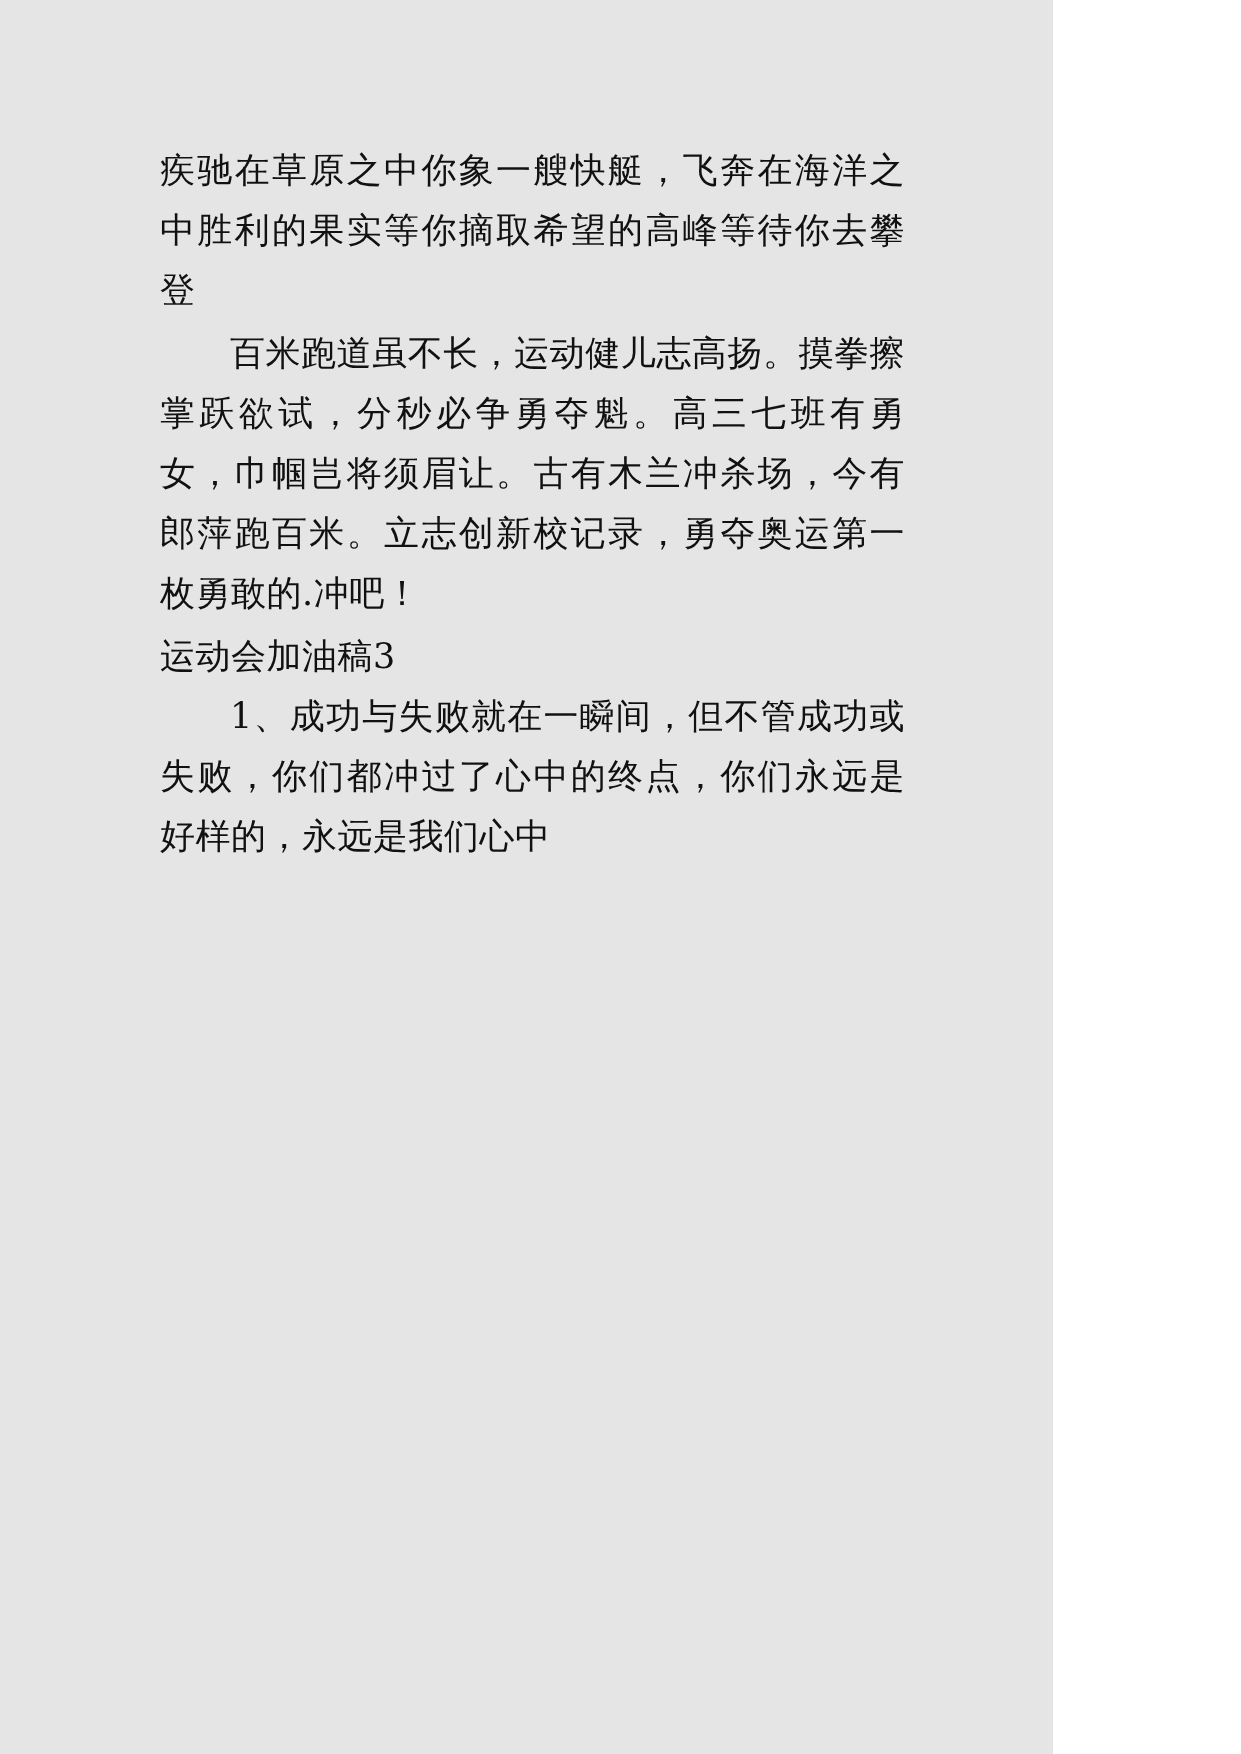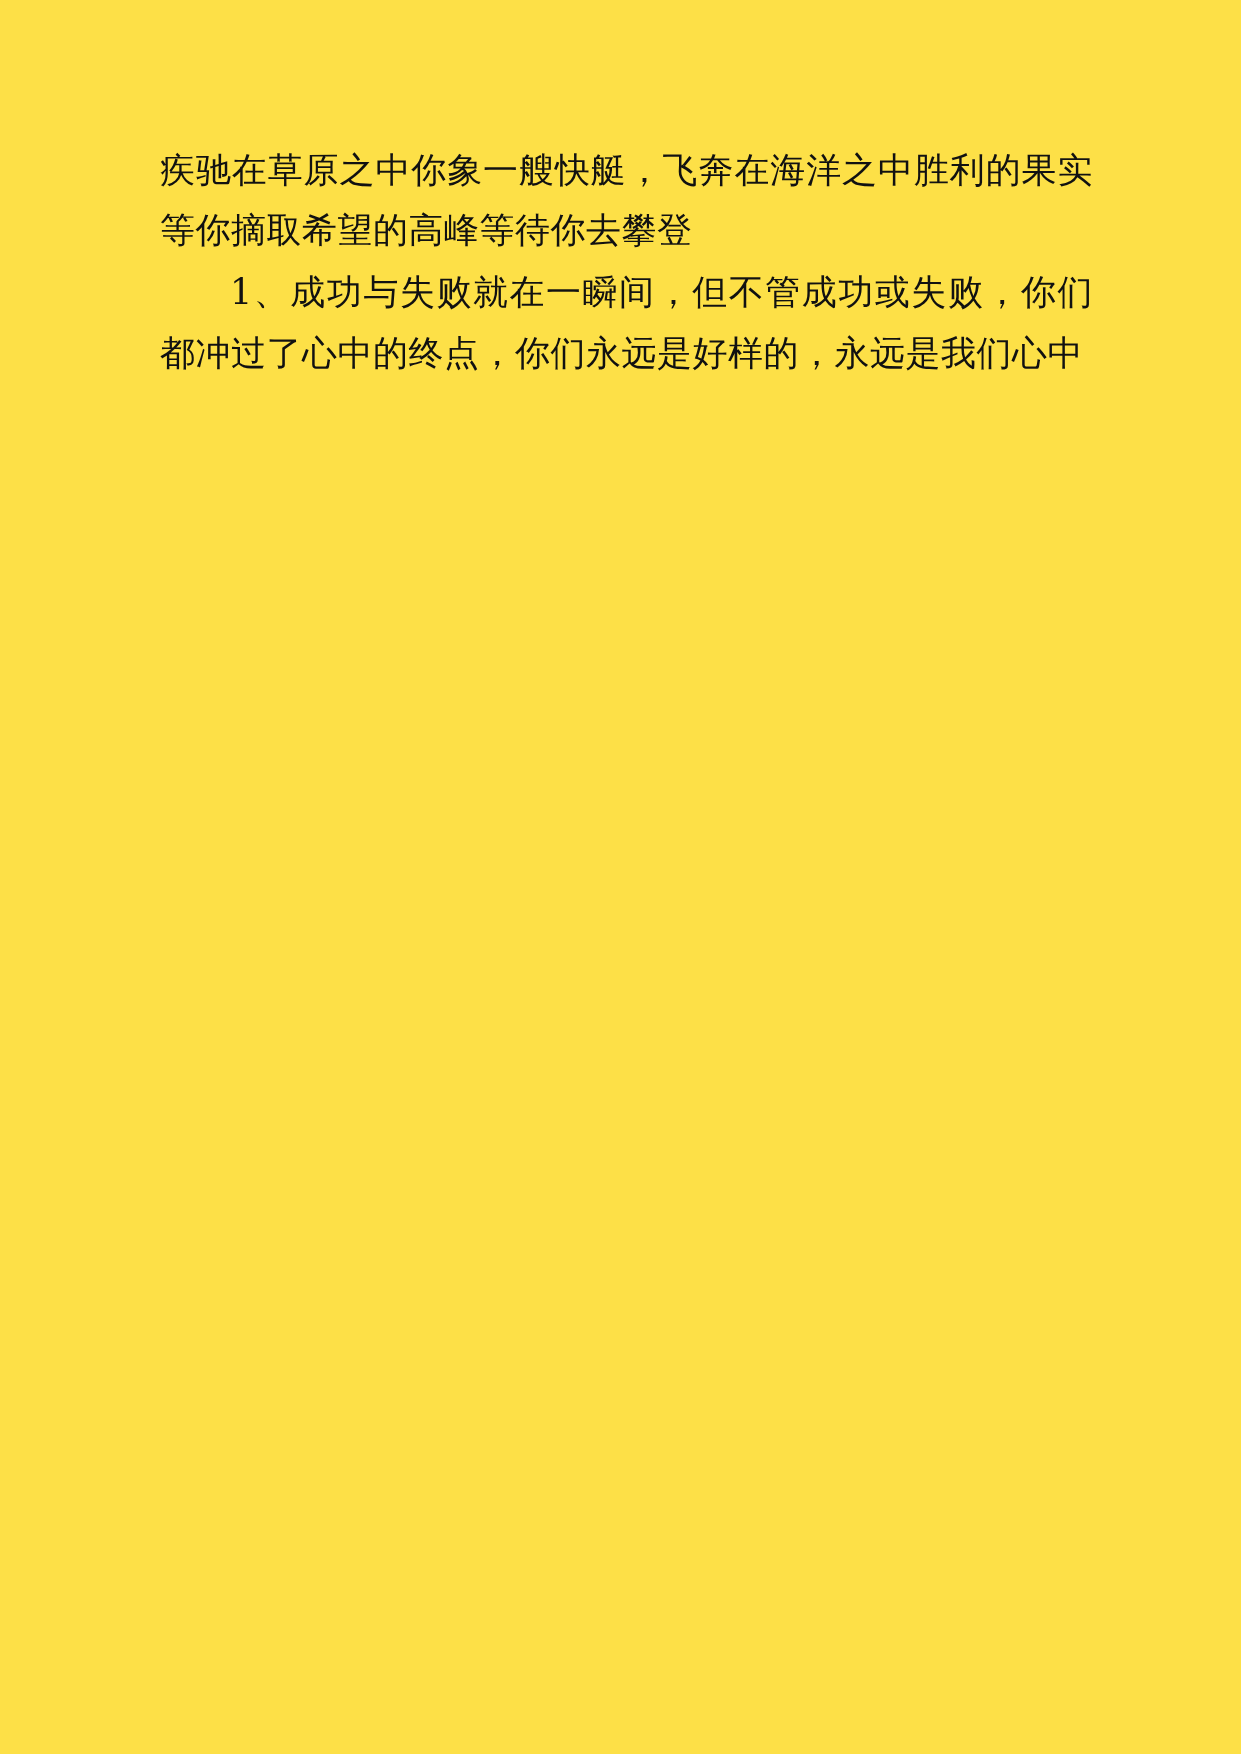--- a/index.html
+++ b/index.html
@@ -9,24 +9,24 @@
   }
   body {
     width: 1241px;
     height: 1754px;
     font-family: "DejaVu Serif", serif;
     color: #000000;
     overflow: hidden;
   }
   .page {
     box-sizing: border-box;
-    width: 1241px;
+    width: 1053px;
     height: 1754px;
     padding: 140px 148px 120px 160px;
-    background: #fde047;
+    background: #e5e5e5;
   }
   .doc-body {
     font-size: 35px;
     line-height: 1.72;
     letter-spacing: 0.5px;
     text-align: justify;
     text-justify: inter-ideograph;
     color: #111111;
   }
   .para {
@@ -42,15 +42,17 @@
     font-size: 35px;
     line-height: 1.72;
   }
 </style>
 </head>
 <body>
 
 <div class="page">
   <div class="doc-body">
     <p class="para no-indent">疾驰在草原之中你象一艘快艇，飞奔在海洋之中胜利的果实等你摘取希望的高峰等待你去攀登</p>
+    <p class="para">百米跑道虽不长，运动健儿志高扬。摸拳擦掌跃欲试，分秒必争勇夺魁。高三七班有勇女，巾帼岂将须眉让。古有木兰冲杀场，今有郎萍跑百米。立志创新校记录，勇夺奥运第一枚勇敢的.冲吧！</p>
+    <p class="heading">运动会加油稿3</p>
     <p class="para">1、成功与失败就在一瞬间，但不管成功或失败，你们都冲过了心中的终点，你们永远是好样的，永远是我们心中</p>
   </div>
 </div>
 
 </body></html>

